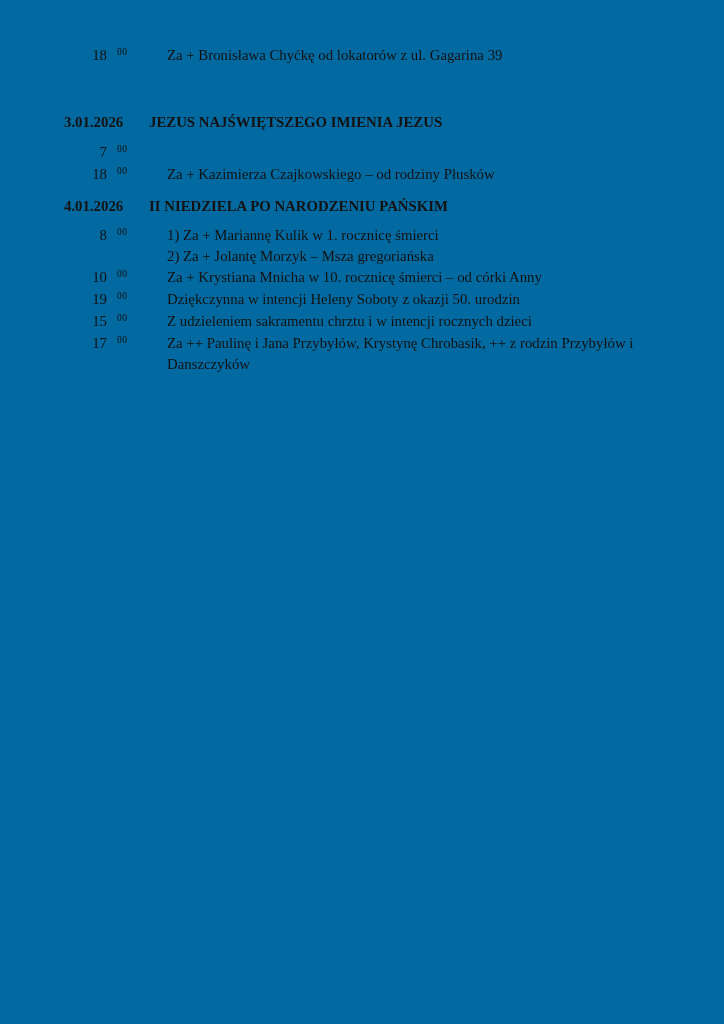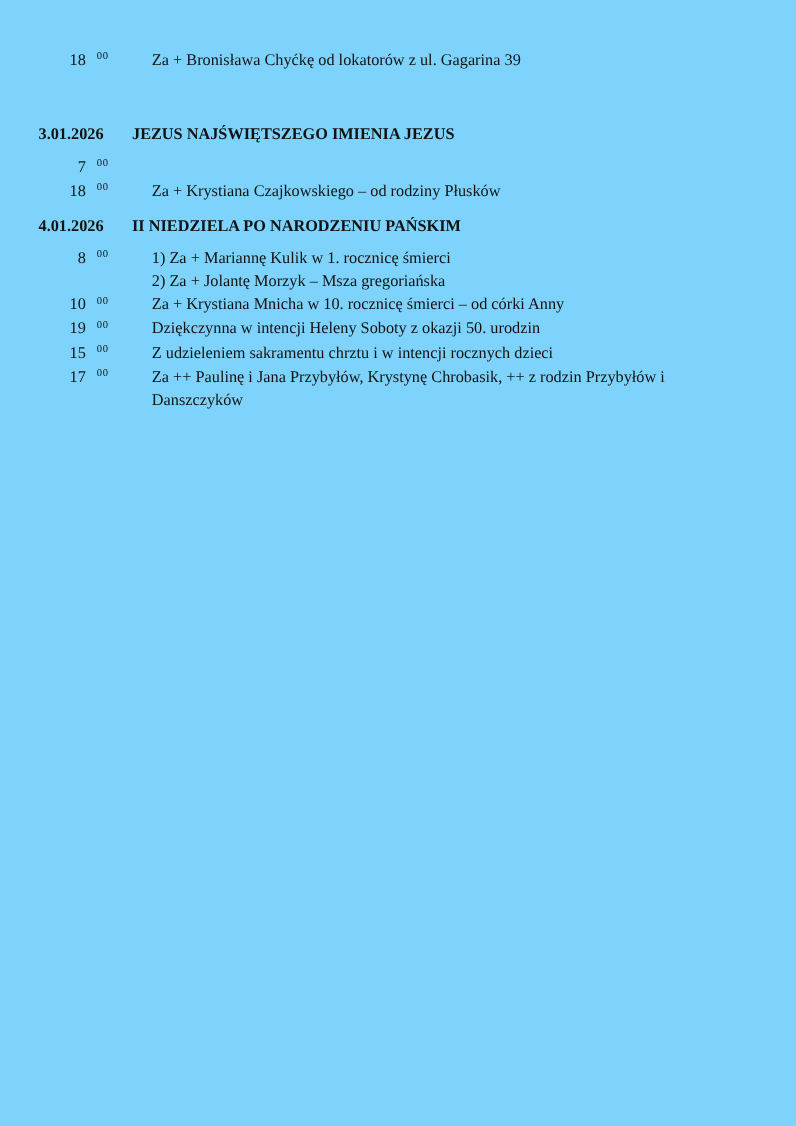--- a/index.html
+++ b/index.html
@@ -4,27 +4,27 @@
 <style>
   html, body {
     margin: 0;
     padding: 0;
     background: #ffffff;
   }
   .page {
     position: relative;
     width: 724px;
     height: 1024px;
-    background: #7dd3fc;
+    background: #0369a1;
     color: #121212;
     font-family: "Liberation Serif", "DejaVu Serif", serif;
     font-size: 14.8px;
     line-height: 21px;
     box-sizing: border-box;
-    padding: 45px 0 0 35px;
+    padding: 45px 0 0 64px;
     overflow: hidden;
   }
   .row {
     display: flex;
     align-items: flex-start;
   }
   .hour-box {
     width: 103px;
     flex: 0 0 103px;
     white-space: nowrap;
@@ -84,21 +84,21 @@
   <div class="section-body body-1">
     <div class="row">
       <div class="hour-box">
         <span class="hour">7</span><span class="minutes">00</span>
       </div>
     </div>
     <div class="row">
       <div class="hour-box">
         <span class="hour">18</span><span class="minutes">00</span>
       </div>
-      <div class="intention">Za + Krystiana Czajkowskiego – od rodziny Płusków</div>
+      <div class="intention">Za + Kazimierza Czajkowskiego – od rodziny Płusków</div>
     </div>
   </div>
 
   <div class="section-heading heading-2">
     <div class="section-date">4.01.2026</div>
     <div class="section-title">II NIEDZIELA PO NARODZENIU PAŃSKIM</div>
   </div>
 
   <div class="section-body body-2">
     <div class="row">

